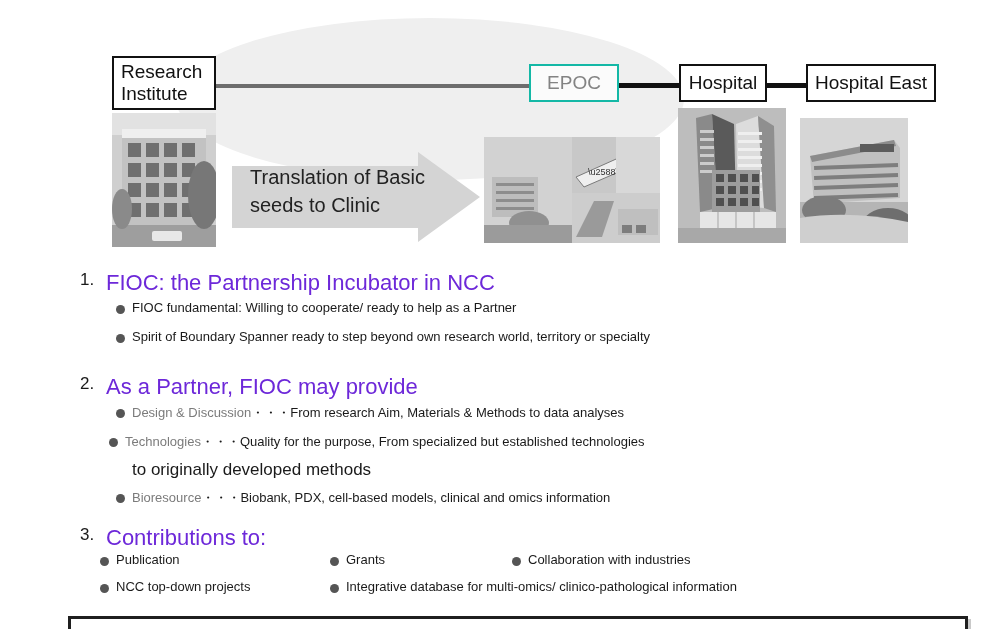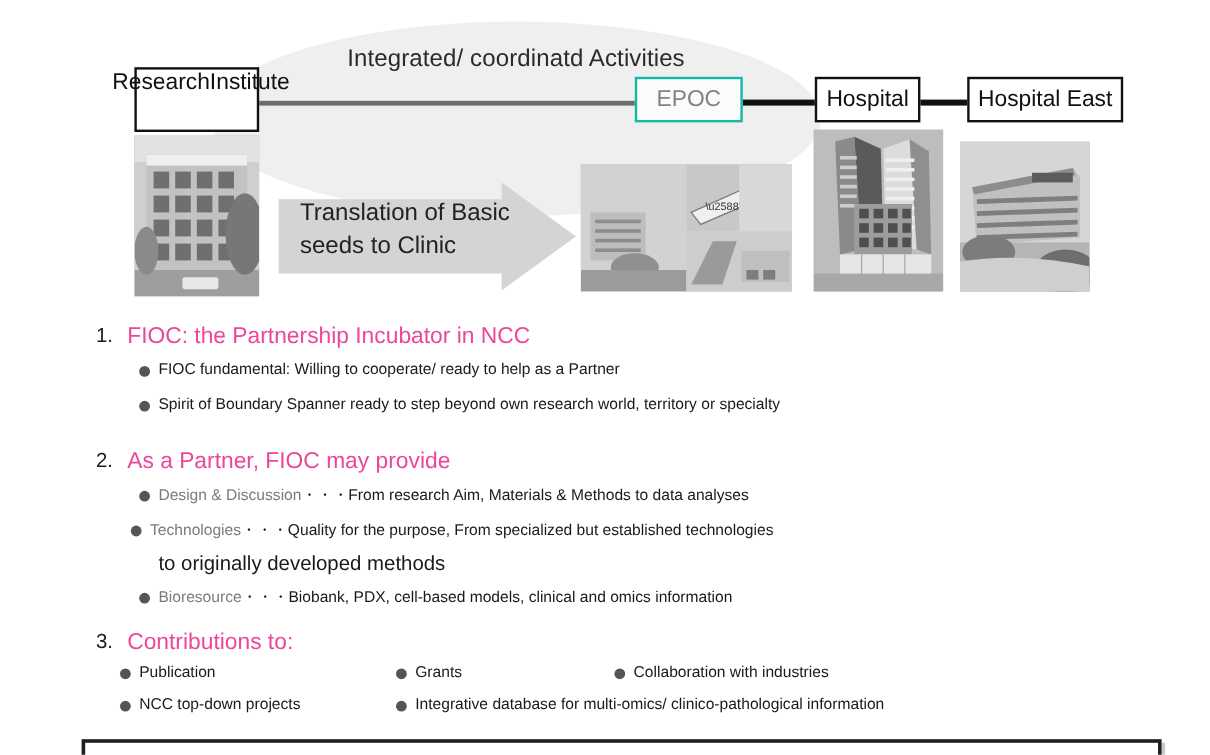--- a/index.html
+++ b/index.html
@@ -75,21 +75,21 @@
   }
   .node-grey {
     border: 2px solid #14b8a6;
     color: #838383;
     background: #fbfbfb;
   }
 
   #node-research {
     left: 112px; top: 56px;
     width: 104px; height: 54px;
-    flex-direction: row;
+    flex-direction: column;
     line-height: 1.15;
     justify-content: center;
     align-items: flex-start;
     padding-left: 7px;
   }
   #node-epoc {
     left: 529px; top: 64px;
     width: 90px; height: 38px;
   }
   #node-hospital {
@@ -152,22 +152,22 @@
   }
 
   .num {
     position: absolute;
     font-size: 17px;
     color: #1a1a1a;
   }
 
   .head {
     position: absolute;
-    font-size: 19px;
-    color: #ec4899;
+    font-size: 22px;
+    color: #6d28d9;
     white-space: nowrap;
   }
 
   .bullet-row {
     position: absolute;
     font-size: 13px;
     color: #1a1a1a;
     white-space: nowrap;
     display: flex;
     align-items: flex-start;
@@ -198,21 +198,20 @@
     background: #ffffff;
   }
 </style>
 </head>
 <body>
 
 <div id="diagram">
 
   <div class="ellipse"></div>
 
-  <div class="ellipse-label">Integrated/ coordinatd Activities</div>
 
   <div class="line-grey" style="left:212px; top:84px; width:320px;"></div>
   <div class="line-dark" style="left:616px; top:83px; width:66px;"></div>
   <div class="line-dark" style="left:764px; top:83px; width:45px;"></div>
 
 
   <div class="node node-dark" id="node-research">
     <span>Research</span>
     <span>Institute</span>
   </div>

